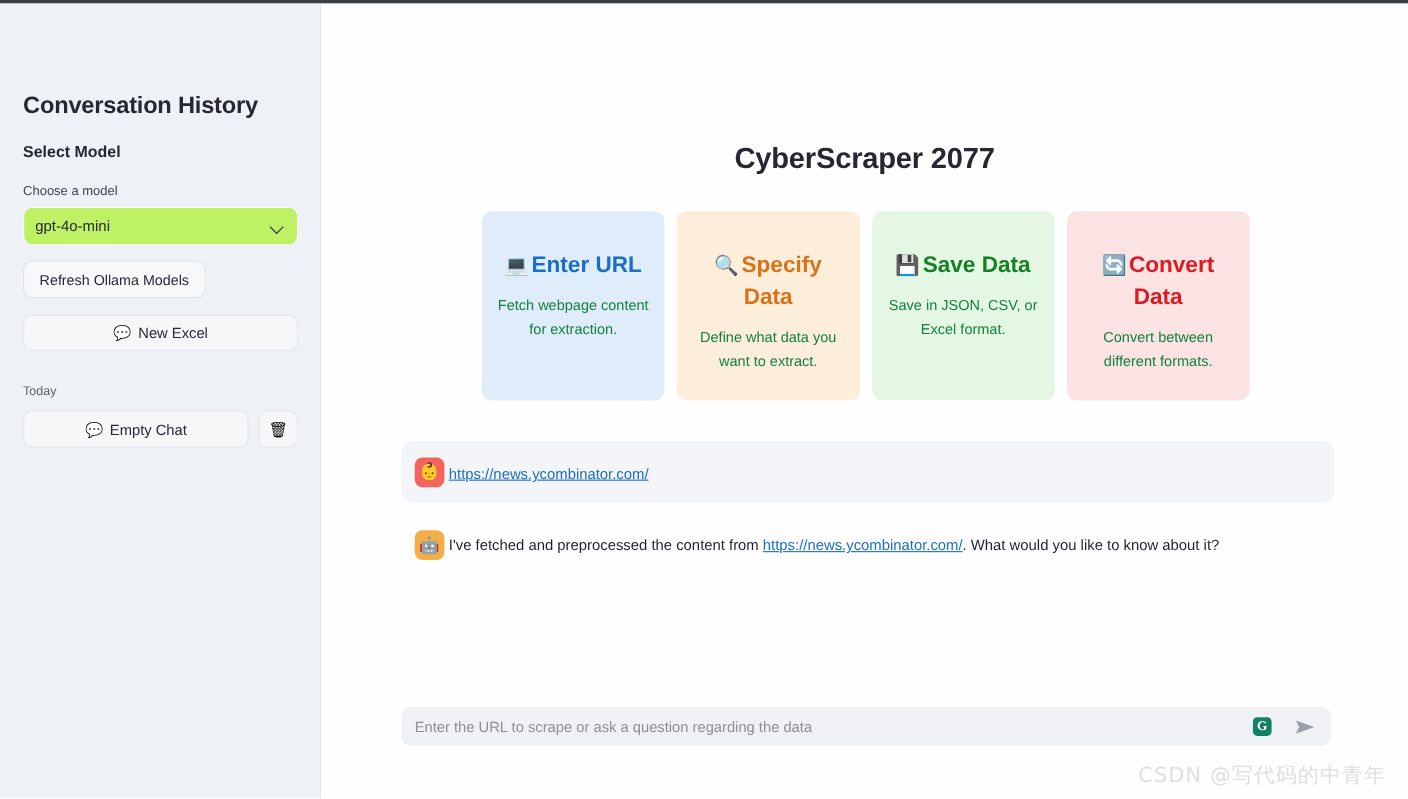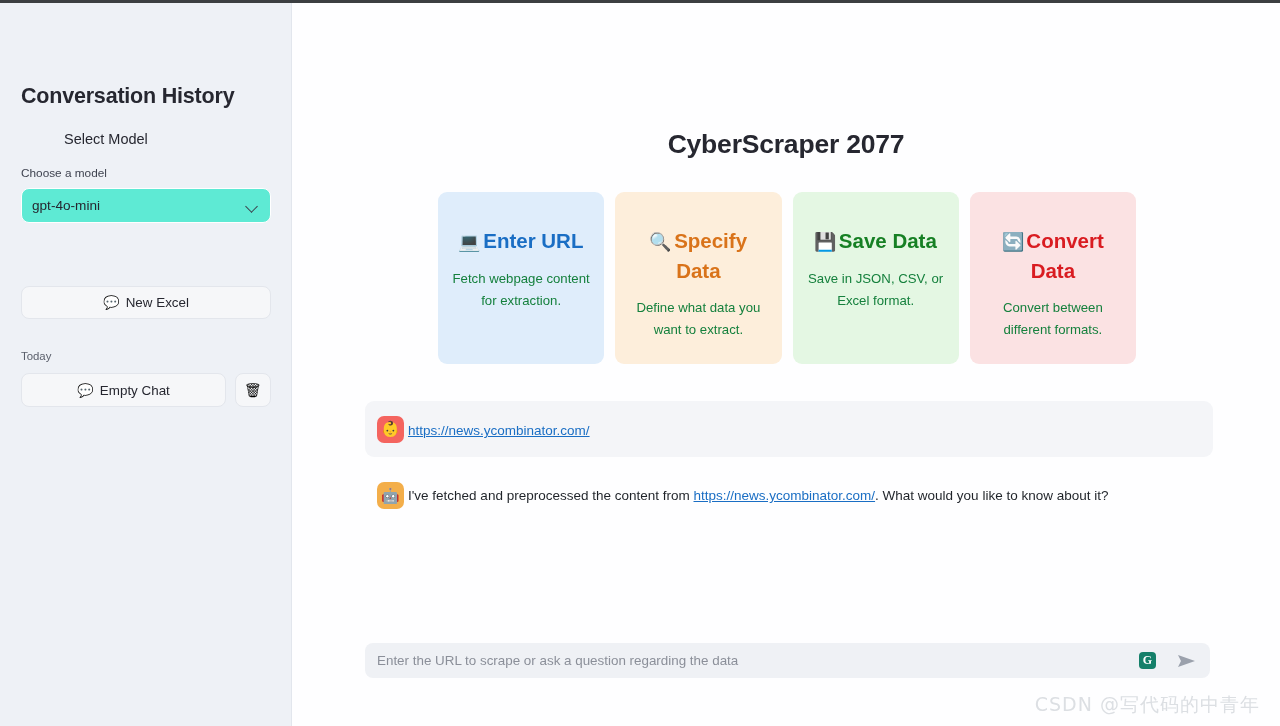--- a/index.html
+++ b/index.html
@@ -49,40 +49,39 @@
     position: absolute;
     top: 84px;
     left: 21px;
   }
 
   .select-model-heading {
     position: absolute;
     top: 131px;
     left: 21px;
     font-size: 14.5px;
-    font-weight: normal;
-    color: #262730;
-    margin-left: 43px;
+    font-weight: bold;
+    color: #262730;
   }
 
   .choose-label {
     position: absolute;
     top: 166px;
     left: 21px;
     font-size: 11.8px;
     color: #3f4350;
   }
 
   .model-select {
     position: absolute;
     top: 188px;
     left: 21px;
     width: 250px;
     height: 35px;
-    background: #5eead4;
+    background: #bef264;
     border: 1px solid #ffffff;
     border-radius: 8px;
     display: flex;
     align-items: center;
     padding: 0 10px;
     font-size: 13.6px;
     color: #262730;
     cursor: pointer;
   }
   .model-select .value { flex: 1; }
@@ -343,20 +342,21 @@
 
     <div class="select-model-heading">Select Model</div>
 
     <div class="choose-label">Choose a model</div>
 
     <div class="model-select">
       <span class="value">gpt-4o-mini</span>
       <span class="chevron"></span>
     </div>
 
+    <button class="btn-refresh">Refresh Ollama Models</button>
 
     <div class="btn-newchat">
       <span>💬</span>
       <span>New Excel</span>
     </div>
 
     <div class="today-label">Today</div>
 
     <div class="chat-row">
       <div class="btn-emptychat">

